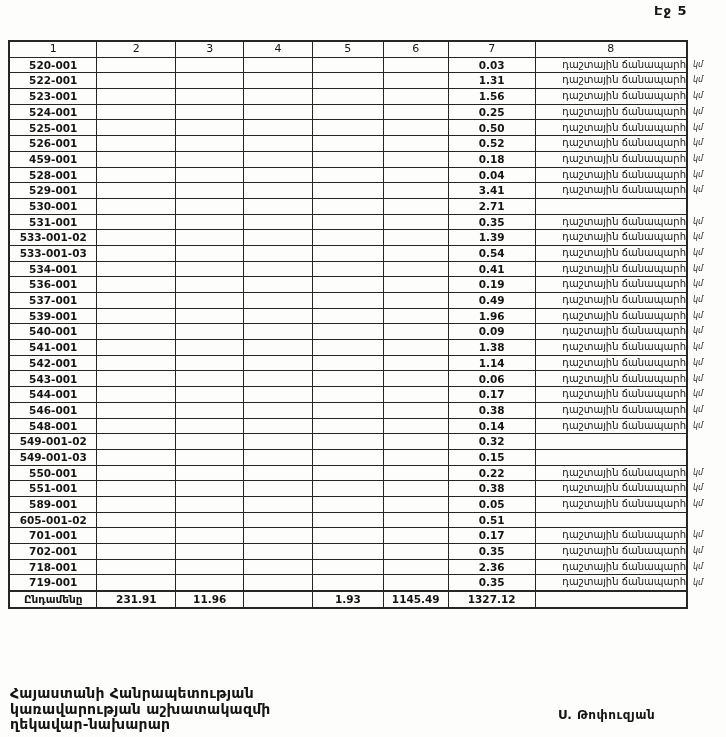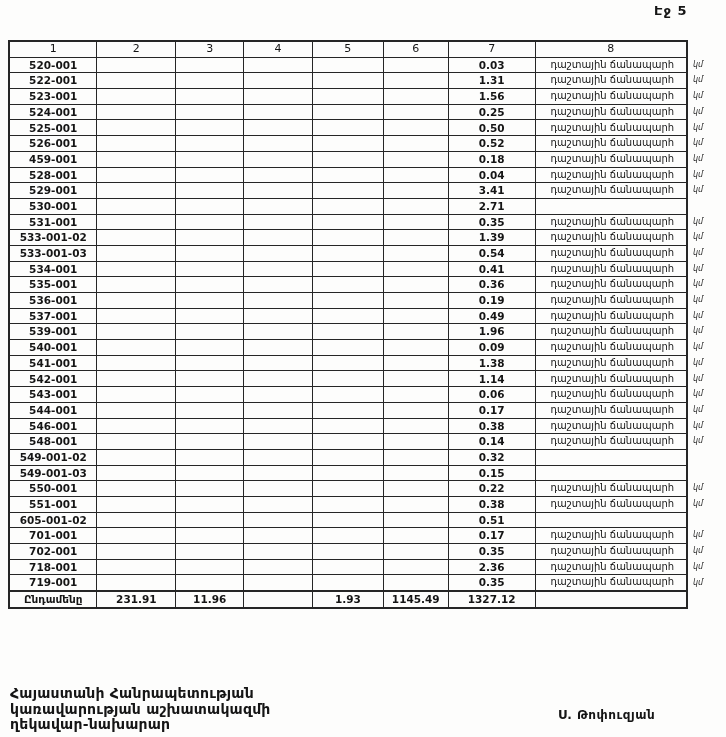--- a/index.html
+++ b/index.html
@@ -25,21 +25,21 @@
     text-align:center;vertical-align:middle;
     overflow:hidden;white-space:nowrap;
   }
   .doc-table th{font-weight:400;font-size:11px;border-top-width:2px;}
   .doc-table td:first-child,.doc-table th:first-child{border-left-width:2px;}
   .doc-table td.c8,.doc-table th.c8{border-right-width:2px;}
   .doc-table tr.last td{border-bottom-width:2px;border-radius:6px;}
   .doc-table td.c1{font-weight:700;font-size:10.5px;margin-top:36px;}
   .doc-table td.c7{font-weight:700;font-size:10.5px;}
   .doc-table td.c8{
-    text-align:center;padding-left:3px;
+    text-align:right;padding-left:3px;
     font-size:10px;font-weight:400;letter-spacing:0px;
   }
   .doc-table th.noteh,.doc-table td.note{
     border:none;background:transparent;
     font-size:8px;font-style:italic;color:#2e2e2e;
     text-align:left;padding-left:5px;font-weight:400;
   }
   .doc-table tr.total td{font-weight:700;border-top-width:2px;border-bottom-width:2px;}
   .doc-table tr.total td.c1{font-size:10.5px;}
   .footer-block{
@@ -231,31 +231,20 @@
         <td></td>
         <td></td>
         <td></td>
         <td></td>
         <td></td>
         <td class="c7">0.41</td>
         <td class="c8">դաշտային ճանապարհ</td>
         <td class="note">կմ</td>
       </tr>
       <tr>
-        <td class="c1">535-001</td>
-        <td></td>
-        <td></td>
-        <td></td>
-        <td></td>
-        <td></td>
-        <td class="c7">0.36</td>
-        <td class="c8">դաշտային ճանապարհ</td>
-        <td class="note">կմ</td>
-      </tr>
-      <tr>
         <td class="c1">536-001</td>
         <td></td>
         <td></td>
         <td></td>
         <td></td>
         <td></td>
         <td class="c7">0.19</td>
         <td class="c8">դաշտային ճանապարհ</td>
         <td class="note">կմ</td>
       </tr>
@@ -392,20 +381,31 @@
         <td class="note">կմ</td>
       </tr>
       <tr>
         <td class="c1">551-001</td>
         <td></td>
         <td></td>
         <td></td>
         <td></td>
         <td></td>
         <td class="c7">0.38</td>
+        <td class="c8">դաշտային ճանապարհ</td>
+        <td class="note">կմ</td>
+      </tr>
+      <tr>
+        <td class="c1">589-001</td>
+        <td></td>
+        <td></td>
+        <td></td>
+        <td></td>
+        <td></td>
+        <td class="c7">0.05</td>
         <td class="c8">դաշտային ճանապարհ</td>
         <td class="note">կմ</td>
       </tr>
       <tr>
         <td class="c1">605-001-02</td>
         <td></td>
         <td></td>
         <td></td>
         <td></td>
         <td></td>

